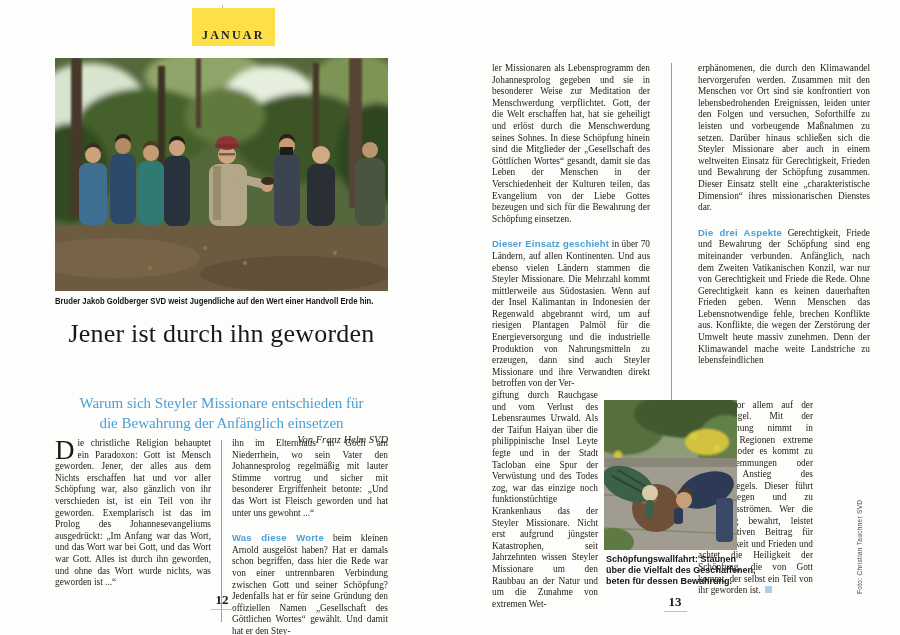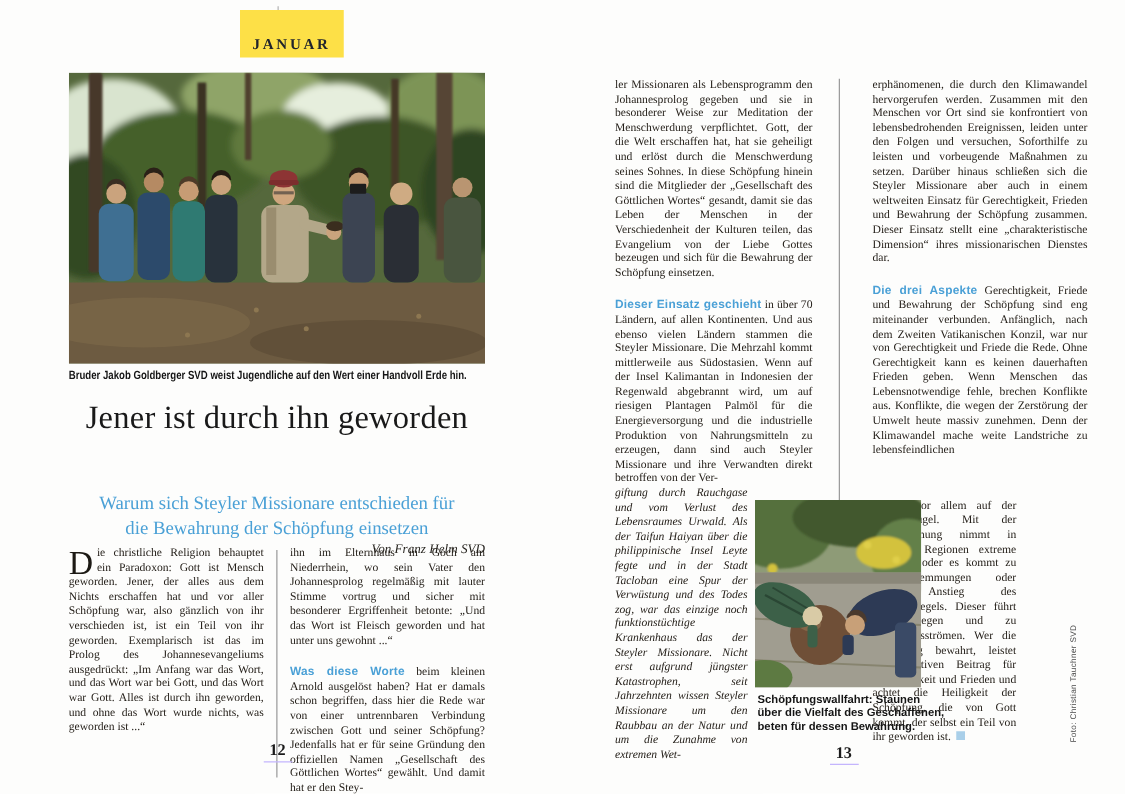--- a/index.html
+++ b/index.html
@@ -26,21 +26,21 @@
   .lead-para{margin-top:13px !important;}
   .lead{font:bold 9.5px/11.6px "Liberation Sans",sans-serif;color:#4aa0d6;letter-spacing:.2px;}
   .dropcap{float:left;font-size:27px;line-height:22px;padding:1px 3px 0 0;color:#1c1914;}
   .indent{text-indent:9px;}
   #p12-col1{left:55px;top:438px;width:156px;}
   #p12-col2{left:232px;top:438px;width:156px;}
   #p12-divider{left:221px;top:440px;height:182px;width:0;border-left:1px solid #9c9c9c;}
   #p13-col1{left:492px;top:63px;width:158px;}
   #p13-col2{left:686px;top:63px;width:172px;margin-left:12px;}
   #p13-divider{left:671px;top:63px;height:337px;width:0;border-left:1px solid #9c9c9c;}
-  .narrow-left{width:106px;font-style:italic;}
+  .narrow-left{width:106px;}
   .narrow-right{width:115px;margin-left:auto;}
   .push-b{min-height:173px;}
   .endmark{display:inline-block;width:7px;height:7px;background:#a9cfe9;margin-left:4px;}
   
   #photo2{left:604px;top:400px;width:133px;height:150px;overflow:hidden;}
   #caption2{left:606px;top:554px;width:150px;font:bold 9px/11px "Liberation Sans",sans-serif;color:#141414;}
   
   .pagenum{width:50px;text-align:center;font:bold 13px/16px "Liberation Serif",serif;color:#1a1a1a;}
   .pagenum span{border-bottom:1px solid #c4b5fd;padding:0 5px 2px;}
   #pagenum-12{left:197px;top:592px;}
@@ -125,21 +125,21 @@
       <rect x="252" y="106" width="28" height="62" rx="9" fill="#2a2e35"></rect>
       <circle cx="315" cy="92" r="8" fill="#b99571"></circle>
       <rect x="300" y="100" width="30" height="68" rx="9" fill="#49553f"></rect>
     </svg>
   </div>
   <div class="abs" id="caption1">Bruder Jakob Goldberger SVD weist Jugendliche auf den Wert einer Handvoll Erde hin.</div>
 
   <h1 class="abs" id="title" style="margin:0;font-weight:400;">Jener ist durch ihn geworden</h1>
   <div class="abs" id="subtitle">
     <span>Warum sich Steyler Missionare entschieden für</span><br>
-    <span>die Bewahrung der Schöpfung einsetzen</span>
+    <span>die Bewahrung der Anfänglich einsetzen</span>
   </div>
   <div class="abs" id="byline">Von Franz Helm SVD</div>
 
   <div class="abs bodycol" id="p12-col1">
     <p>
       <span class="dropcap">D</span><span>ie christliche Religion behauptet ein Paradoxon: Gott ist Mensch geworden. Jener, der alles aus dem Nichts erschaffen hat und vor aller Schöpfung war, also gänzlich von ihr verschieden ist, ist ein Teil von ihr geworden. Exemplarisch ist das im Prolog des Johannesevangeliums ausgedrückt: „Im Anfang war das Wort, und das Wort war bei Gott, und das Wort war Gott. Alles ist durch ihn geworden, und ohne das Wort wurde nichts, was geworden ist ...“</span>
     </p>
   </div>
   <div class="abs" id="p12-divider"></div>
   <div class="abs bodycol" id="p12-col2">

